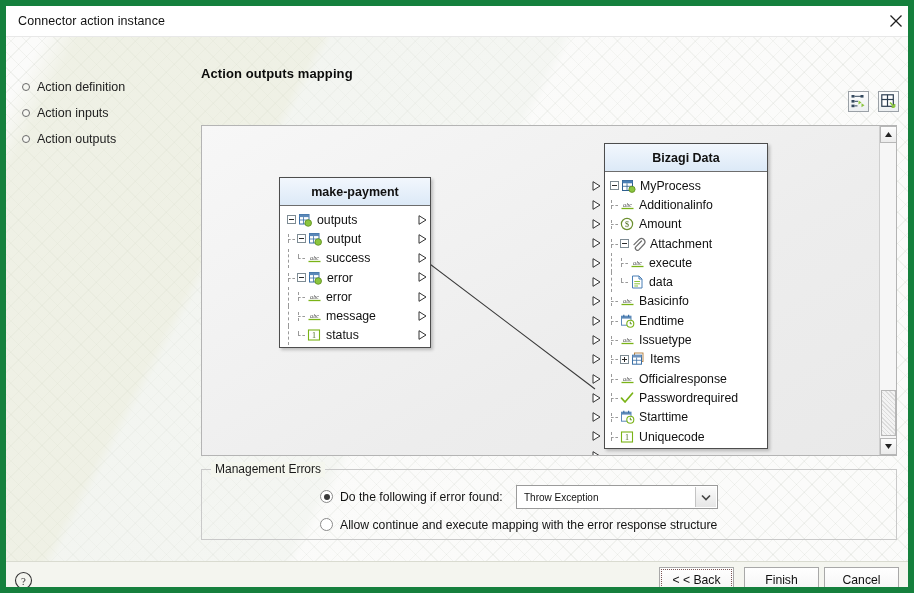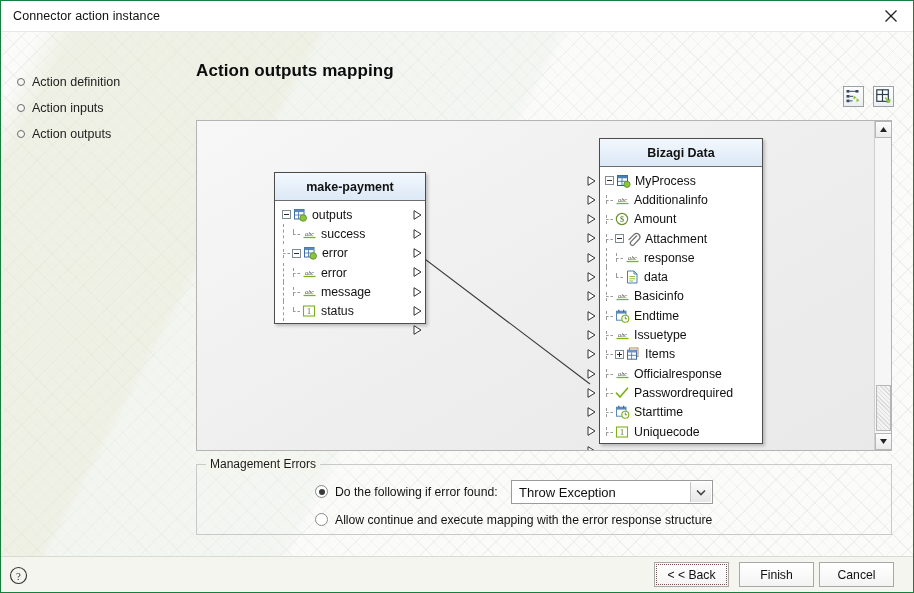--- a/index.html
+++ b/index.html
@@ -8,21 +8,21 @@
     font-family: "Liberation Sans", sans-serif;
     font-size: 12px;
     color: #1a1a1a;
     background: #ffffff;
   }
 
   
   #window {
     position: relative;
     width: 914px; height: 593px;
-    border: 1px solid #15803d;
+    border: 6px solid #15803d;
     background: #0ea5e9;
     overflow: hidden;
   }
 
   
   #titlebar {
     position: absolute; left: 0; top: 0;
     width: 912px; height: 31px;
     background: #ffffff;
     border-bottom: 1px solid #e8e8e8;
@@ -78,21 +78,21 @@
     width: 8px; height: 8px; border-radius: 50%;
     border: 1.3px solid #6a6a6a;
     background: #f6f7f2;
     flex: 0 0 auto;
   }
 
   
   #main { position: absolute; left: 190px; top: 0; width: 722px; height: 560px; }
   #page-title {
     position: absolute; left: 5px; top: 29px;
-    font-size: 17px; font-weight: bold; color: #0b0b0b;
+    font-size: 13px; font-weight: bold; color: #0b0b0b;
     letter-spacing: 0.1px;
   }
 
   
   #toolbar { position: absolute; right: 19px; top: 54px; display: flex; gap: 9px; }
   .tool-btn {
     width: 21px; height: 21px;
     border: 1px solid #9aa0a6;
     background: linear-gradient(#fdfdfd, #eceff1);
     display: flex; align-items: center; justify-content: center;
@@ -233,21 +233,21 @@
   }
   .radio-label { font-size: 12.2px; color: #131313; white-space: nowrap; }
 
   #error-select {
     position: absolute; left: 314px; top: 15px;
     width: 202px; height: 24px;
     border: 1px solid #9b9b9b; background: #fff;
     display: flex; align-items: center;
     cursor: pointer;
   }
-  #error-select .val { padding-left: 7px; font-size: 13px; color: #111; }
+  #error-select .val { padding-left: 7px; font-size: 10px; color: #111; }
   #error-select .arrowbox {
     position:absolute; right: 1px; top: 1px;
     width: 21px; height: 20px;
     background: linear-gradient(#fbfbfb, #e6e6e6);
     border-left: 1px solid #c4c4c4;
     display:flex; align-items:center; justify-content:center;
   }
 
   
   #footer {
@@ -356,56 +356,72 @@
                     <circle cx="10.2" cy="10" r="3.3" fill="#8bc53f" stroke="#5a8c18" stroke-width="0.8"></circle>
                   </svg>
                 </span>
                 <span class="lbl">outputs</span>
               </div>
               <span class="port" style="left: 138px; top: 8.5px;">
                 <svg width="9" height="10" viewBox="0 0 9 10">
                   <path d="M1 0.7 L8 5 L1 9.3 Z" fill="#fff" stroke="#333" stroke-width="1"></path>
                 </svg>
               </span>
-              <span class="port" style="left: 138px; top: 27.8px;">
-                <svg width="9" height="10" viewBox="0 0 9 10">
-                  <path d="M1 0.7 L8 5 L1 9.3 Z" fill="#fff" stroke="#333" stroke-width="1"></path>
-                </svg>
-              </span>
-              <div class="tree-row">
-                <span style="width: 7px; flex: 0 0 auto;"></span>
-                <span class="vline"></span>
-                <span class="stub last"></span>
-                <span class="ic">
-                  <svg width="15" height="14" viewBox="0 0 15 14">
-                    <text x="7.5" y="8.5" font-size="6.2" text-anchor="middle" fill="#4a4a4a" font-family="Liberation Serif, serif" font-style="italic">abc</text>
-                    <line x1="1.5" y1="10.5" x2="13.5" y2="10.5" stroke="#7ab317" stroke-width="1.3"></line>
-                  </svg>
-                </span>
-                <span class="lbl">success</span>
-              </div>
-              <span class="port" style="left: 138px; top: 47.1px;">
-                <svg width="9" height="10" viewBox="0 0 9 10">
-                  <path d="M1 0.7 L8 5 L1 9.3 Z" fill="#fff" stroke="#333" stroke-width="1"></path>
-                </svg>
-              </span>
               <div class="tree-row">
                 <span style="width: 7px; flex: 0 0 auto;"></span>
                 <span class="stub"></span>
                 <span class="expander"></span>
                 <span style="width: 2px; flex: 0 0 auto;"></span>
                 <span class="ic">
                   <svg width="15" height="14" viewBox="0 0 15 14">
                     <rect x="1.5" y="1.5" width="9.5" height="9.5" fill="#fff" stroke="#3a6ea5" stroke-width="1"></rect>
                     <rect x="1.5" y="1.5" width="9.5" height="2.6" fill="#5b88b8"></rect>
                     <line x1="1.5" y1="7" x2="11" y2="7" stroke="#3a6ea5" stroke-width="0.8"></line>
                     <line x1="5.5" y1="4.1" x2="5.5" y2="11" stroke="#3a6ea5" stroke-width="0.8"></line>
                     <circle cx="10.2" cy="10" r="3.3" fill="#8bc53f" stroke="#5a8c18" stroke-width="0.8"></circle>
                   </svg>
                 </span>
+                <span class="lbl">output</span>
+              </div>
+              <span class="port" style="left: 138px; top: 27.8px;">
+                <svg width="9" height="10" viewBox="0 0 9 10">
+                  <path d="M1 0.7 L8 5 L1 9.3 Z" fill="#fff" stroke="#333" stroke-width="1"></path>
+                </svg>
+              </span>
+              <div class="tree-row">
+                <span style="width: 7px; flex: 0 0 auto;"></span>
+                <span class="vline"></span>
+                <span class="stub last"></span>
+                <span class="ic">
+                  <svg width="15" height="14" viewBox="0 0 15 14">
+                    <text x="7.5" y="8.5" font-size="6.2" text-anchor="middle" fill="#4a4a4a" font-family="Liberation Serif, serif" font-style="italic">abc</text>
+                    <line x1="1.5" y1="10.5" x2="13.5" y2="10.5" stroke="#7ab317" stroke-width="1.3"></line>
+                  </svg>
+                </span>
+                <span class="lbl">success</span>
+              </div>
+              <span class="port" style="left: 138px; top: 47.1px;">
+                <svg width="9" height="10" viewBox="0 0 9 10">
+                  <path d="M1 0.7 L8 5 L1 9.3 Z" fill="#fff" stroke="#333" stroke-width="1"></path>
+                </svg>
+              </span>
+              <div class="tree-row">
+                <span style="width: 7px; flex: 0 0 auto;"></span>
+                <span class="stub"></span>
+                <span class="expander"></span>
+                <span style="width: 2px; flex: 0 0 auto;"></span>
+                <span class="ic">
+                  <svg width="15" height="14" viewBox="0 0 15 14">
+                    <rect x="1.5" y="1.5" width="9.5" height="9.5" fill="#fff" stroke="#3a6ea5" stroke-width="1"></rect>
+                    <rect x="1.5" y="1.5" width="9.5" height="2.6" fill="#5b88b8"></rect>
+                    <line x1="1.5" y1="7" x2="11" y2="7" stroke="#3a6ea5" stroke-width="0.8"></line>
+                    <line x1="5.5" y1="4.1" x2="5.5" y2="11" stroke="#3a6ea5" stroke-width="0.8"></line>
+                    <circle cx="10.2" cy="10" r="3.3" fill="#8bc53f" stroke="#5a8c18" stroke-width="0.8"></circle>
+                  </svg>
+                </span>
                 <span class="lbl">error</span>
               </div>
               <span class="port" style="left: 138px; top: 66.4px;">
                 <svg width="9" height="10" viewBox="0 0 9 10">
                   <path d="M1 0.7 L8 5 L1 9.3 Z" fill="#fff" stroke="#333" stroke-width="1"></path>
                 </svg>
               </span>
               <div class="tree-row">
                 <span style="width: 7px; flex: 0 0 auto;"></span>
                 <span class="vline"></span>
@@ -535,21 +551,21 @@
               <div class="tree-row">
                 <span style="width: 5px; flex: 0 0 auto;"></span>
                 <span class="vline"></span>
                 <span class="stub"></span>
                 <span class="ic">
                   <svg width="15" height="14" viewBox="0 0 15 14">
                     <text x="7.5" y="8.5" font-size="6.2" text-anchor="middle" fill="#4a4a4a" font-family="Liberation Serif, serif" font-style="italic">abc</text>
                     <line x1="1.5" y1="10.5" x2="13.5" y2="10.5" stroke="#7ab317" stroke-width="1.3"></line>
                   </svg>
                 </span>
-                <span class="lbl">response</span>
+                <span class="lbl">execute</span>
               </div>
               <span class="port" style="left: -13px; top: 85.7px;">
                 <svg width="9" height="10" viewBox="0 0 9 10">
                   <path d="M1 0.7 L8 5 L1 9.3 Z" fill="#fff" stroke="#333" stroke-width="1"></path>
                 </svg>
               </span>
               <div class="tree-row">
                 <span style="width: 5px; flex: 0 0 auto;"></span>
                 <span class="vline"></span>
                 <span class="stub last"></span>

